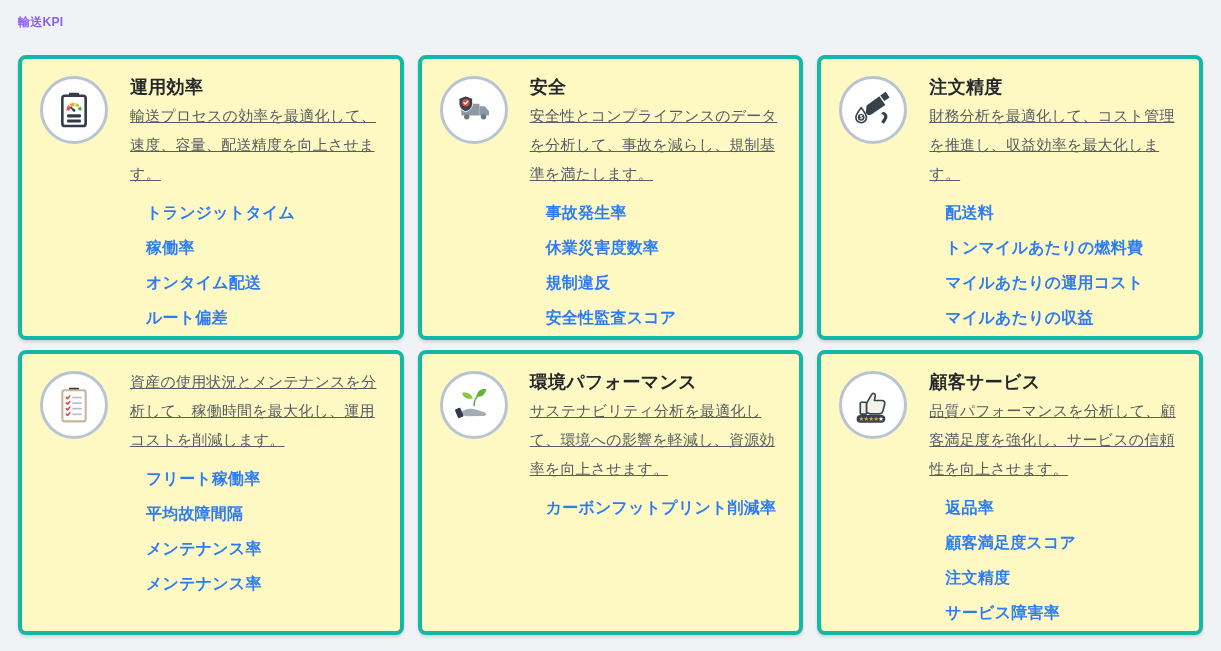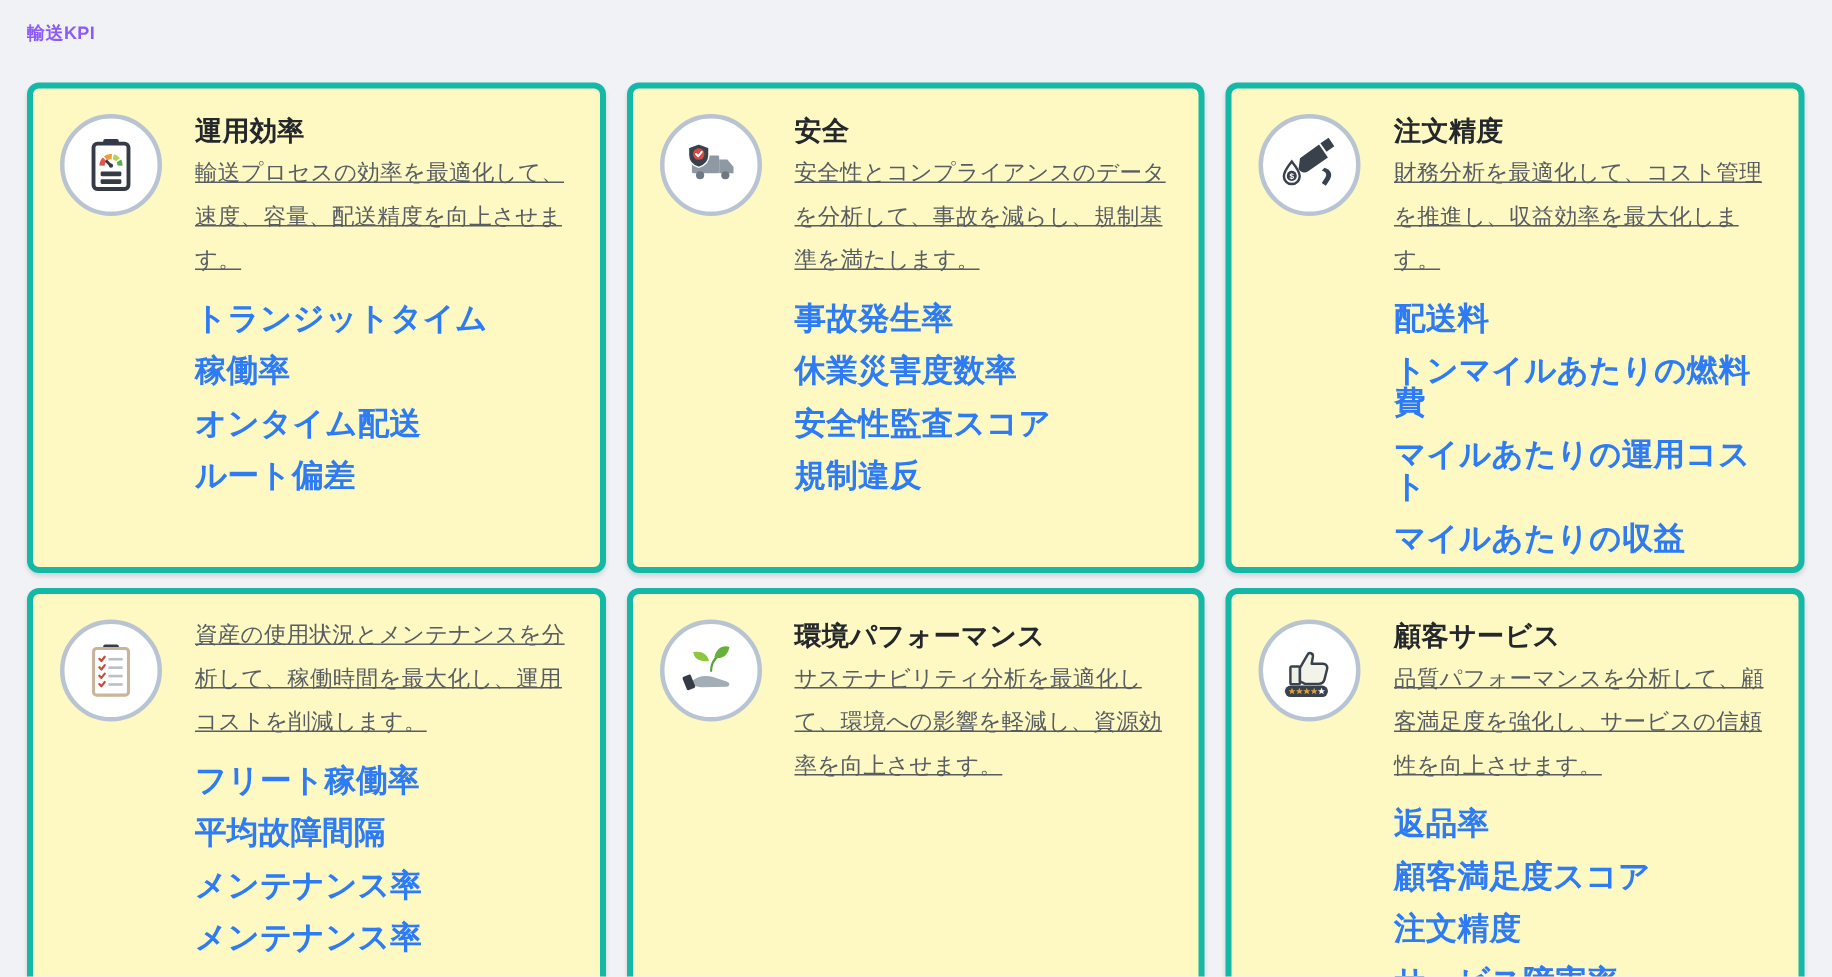--- a/index.html
+++ b/index.html
@@ -33,22 +33,22 @@
   }
   .card-body{flex:1;min-width:0;}
   .card-title{
     font-size:18px;font-weight:700;color:#24282d;margin:3px 0 2px 0;line-height:24px;letter-spacing:.3px;
   }
   .card-desc{
     font-size:15px;line-height:29px;color:#575d63;margin:0;letter-spacing:.2px;text-decoration:underline;
   }
   .card-links{margin-top:5px;}
   .kpi-link{
-    display:block;color:#2e7cf5;font-size:21px;font-weight:700;
-    line-height:21px;margin-top:14px;text-decoration:none;cursor:pointer;letter-spacing:.2px;
+    display:block;color:#2e7cf5;font-size:16px;font-weight:700;
+    line-height:21px;margin-top:14px;text-decoration:none;cursor:pointer;letter-spacing:.2px;margin-left:16px;
   }
 </style>
 </head>
 <body>
 
 <div class="page">
 
   <h1 class="page-title">輸送KPI</h1>
 
   <div class="card-grid">
@@ -91,22 +91,22 @@
           <circle cx="13" cy="14" r="4.2" fill="#d64b41"></circle>
           <path d="M11 14 l1.6 1.6 2.6 -3.2" stroke="#fff" stroke-width="1.5" fill="none" stroke-linecap="round" stroke-linejoin="round"></path>
         </svg>
       </div>
       <div class="card-body">
         <h2 class="card-title">安全</h2>
         <p class="card-desc">安全性とコンプライアンスのデータを分析して、事故を減らし、規制基準を満たします。</p>
         <nav class="card-links">
           <a class="kpi-link">事故発生率</a>
           <a class="kpi-link">休業災害度数率</a>
+          <a class="kpi-link">規制違反</a>
           <a class="kpi-link">安全性監査スコア</a>
-          <a class="kpi-link">規制違反</a>
         </nav>
       </div>
     </article>
 
     <article class="card">
       <div class="icon-ring">
         <svg viewBox="0 0 44 44" width="40" height="40">
           <path d="M15 17 L29 7 l6.5 9.5 -14.5 10 c-2.5 1.7 -5.5 1 -7 -1.6 z" fill="#39414d"></path>
           <path d="M30 6 l6 -4 4.2 6.2 -5.7 4 z" fill="#39414d"></path>
           <path d="M33 24 c5 1.5 6.2 5.2 3.6 9.2 l-2.6 4 -3 -2 2.6 -4 c1.5 -2.5 .4 -4.2 -2.6 -5.2 z" fill="#39414d"></path>
@@ -164,20 +164,21 @@
           <path d="M20.5 15 C14 16 9.5 13.5 9 8.5 C15 7.5 19.5 10 20.5 15 z" fill="#8ec63f"></path>
           <path d="M24.5 12.5 C25.5 6.5 30 3 35.5 4.7 C34.5 10.7 30 14 24.5 12.5 z" fill="#66b13c"></path>
           <path d="M7 30.5 c5 -4.5 11 -5.5 17 -3.5 l9.5 3 c3 1 2.5 4 -0.8 4 l-17.5 .3 c-3.8 0 -6.5 -1.2 -8.2 -3.8 z" fill="#a3adb6"></path>
           <rect x="2.5" y="25.5" width="6.5" height="10.5" rx="1.2" fill="#343b46" transform="rotate(-22 5.7 30.7)"></rect>
         </svg>
       </div>
       <div class="card-body">
         <h2 class="card-title">環境パフォーマンス</h2>
         <p class="card-desc">サステナビリティ分析を最適化して、環境への影響を軽減し、資源効率を向上させます。</p>
         <nav class="card-links">
+          <a class="kpi-link">カーボンフットプリント削減率</a>
 
         </nav>
       </div>
     </article>
 
     <article class="card">
       <div class="icon-ring">
         <svg viewBox="0 0 44 44" width="40" height="40">
           <rect x="8" y="19" width="7" height="13" rx="1" fill="#eef0e4" stroke="#39414d" stroke-width="1.8"></rect>
           <path d="M15 20 l5.5 -9.5 c1.2 -2.2 4.3 -1.3 4 1.2 L23.6 17 h8.2 c2.2 0 3.6 1.8 3.1 3.9 l-1.9 7.6 c-.5 2 -2.2 3.3 -4.3 3.3 h-10 l-3.7 -1.8 z" fill="#f2f4ea" stroke="#39414d" stroke-width="1.8" stroke-linejoin="round"></path>

